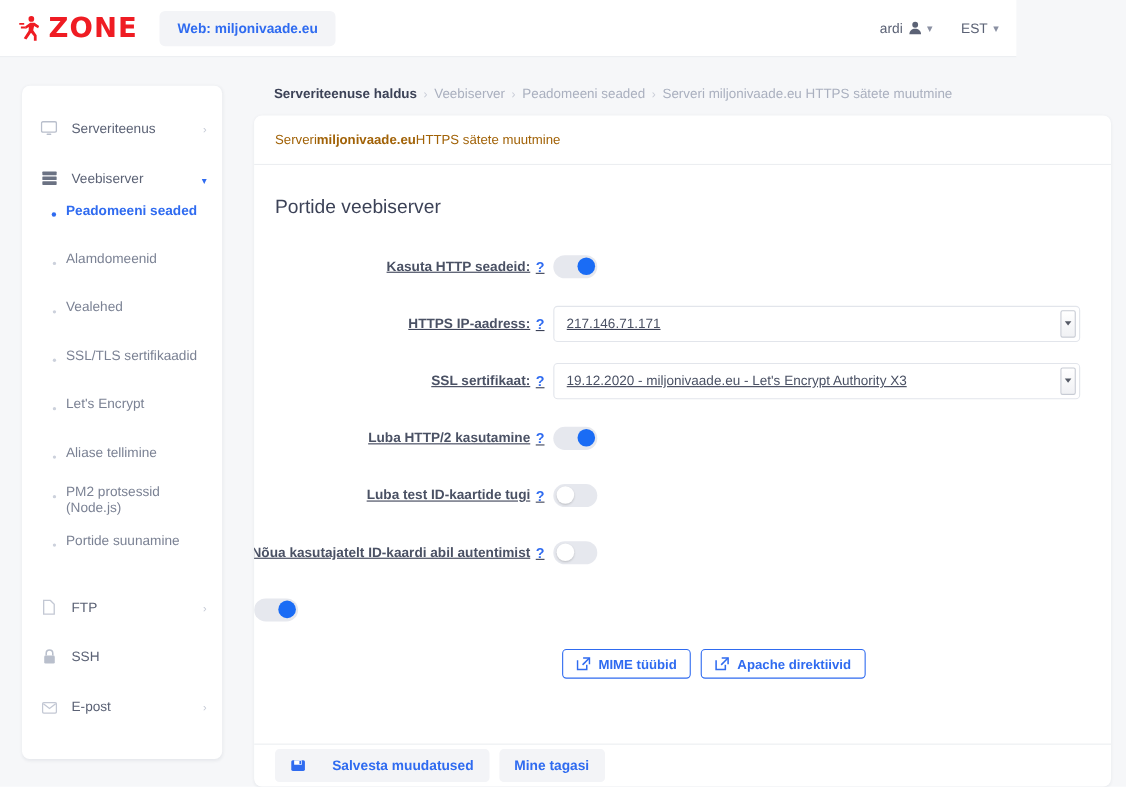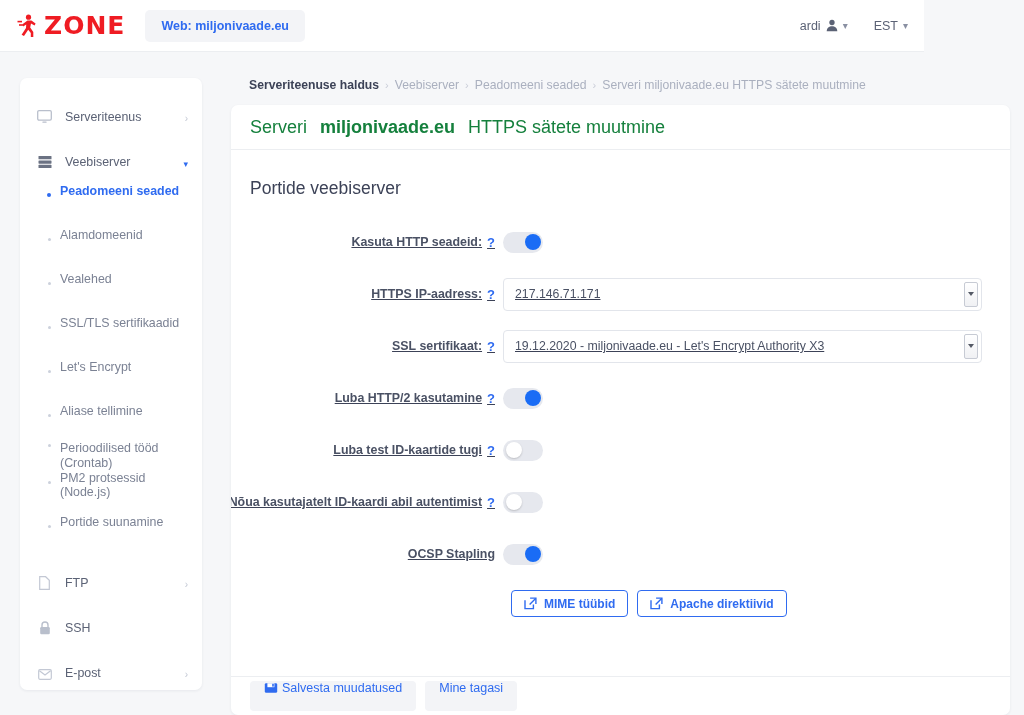--- a/index.html
+++ b/index.html
@@ -114,23 +114,22 @@
     background: #ffffff;
     border-radius: 7px;
     box-shadow: 0 1px 3px rgba(30,40,70,.07);
     overflow: hidden;
   }
   .card-head {
     height: 45px;
     border-bottom: 1px solid #eceef1;
     display: flex; align-items: center;
     padding-left: 19px;
-    font-size: 18px;
-    color: #15803d;
-    gap: 13px;
+    font-size: 12px;
+    color: #a16207;
   }
   .card-head b { font-weight: 700; }
   .section-title {
     font-size: 17.5px;
     color: #3c4257;
     padding: 28px 0 0 19px;
     font-weight: 400;
   }
 
   
@@ -241,22 +240,22 @@
     border-top: 1px solid #eceef1;
     display: flex; align-items: center;
     padding-left: 19px; gap: 9px;
   }
   .fbtn {
     height: 30px;
     background: #f3f4f7;
     border: none; border-radius: 4px;
     color: #2f6bf0;
     font-size: 12.5px;
-    font-weight: 400;
-    display: inline-flex; gap: 4px;
+    font-weight: 700;
+    display: inline-flex; align-items: center; gap: 24px;
     padding: 0 14px;
     cursor: pointer;
     font-family: "Liberation Sans", sans-serif;
   }
   .save-ic { width: 14px; height: 14px; display: block; }
 </style>
 </head>
 <body>
 
 <div class="topbar">
@@ -353,24 +352,20 @@
     <span>Let's Encrypt</span>
   </div>
   <div class="sub-gap"></div>
 
   <div class="sub-row">
     <span class="dot"></span>
     <span>Aliase tellimine</span>
   </div>
   <div style="height:6px"></div>
 
-  <div class="sub-row two-line">
-    <span class="dot" style="top:4px"></span>
-    <span>Perioodilised tööd (Crontab)</span>
-  </div>
 
   <div class="sub-row">
     <span class="dot"></span>
     <span>PM2 protsessid (Node.js)</span>
   </div>
   <div class="sub-gap"></div>
 
   <div class="sub-row">
     <span class="dot"></span>
     <span>Portide suunamine</span>
@@ -497,23 +492,20 @@
         <span class="qmark">?</span>
       </div>
       <div class="fctrl">
         <div class="toggle">
           <span class="knob"></span>
         </div>
       </div>
     </div>
 
     <div class="frow">
-      <div class="flabel">
-        <span>OCSP Stapling</span>
-      </div>
       <div class="fctrl">
         <div class="toggle on">
           <span class="knob"></span>
         </div>
       </div>
     </div>
 
     <div class="btnrow">
       <button class="obtn">
         <svg class="ext-ic" viewBox="0 0 13 13">

